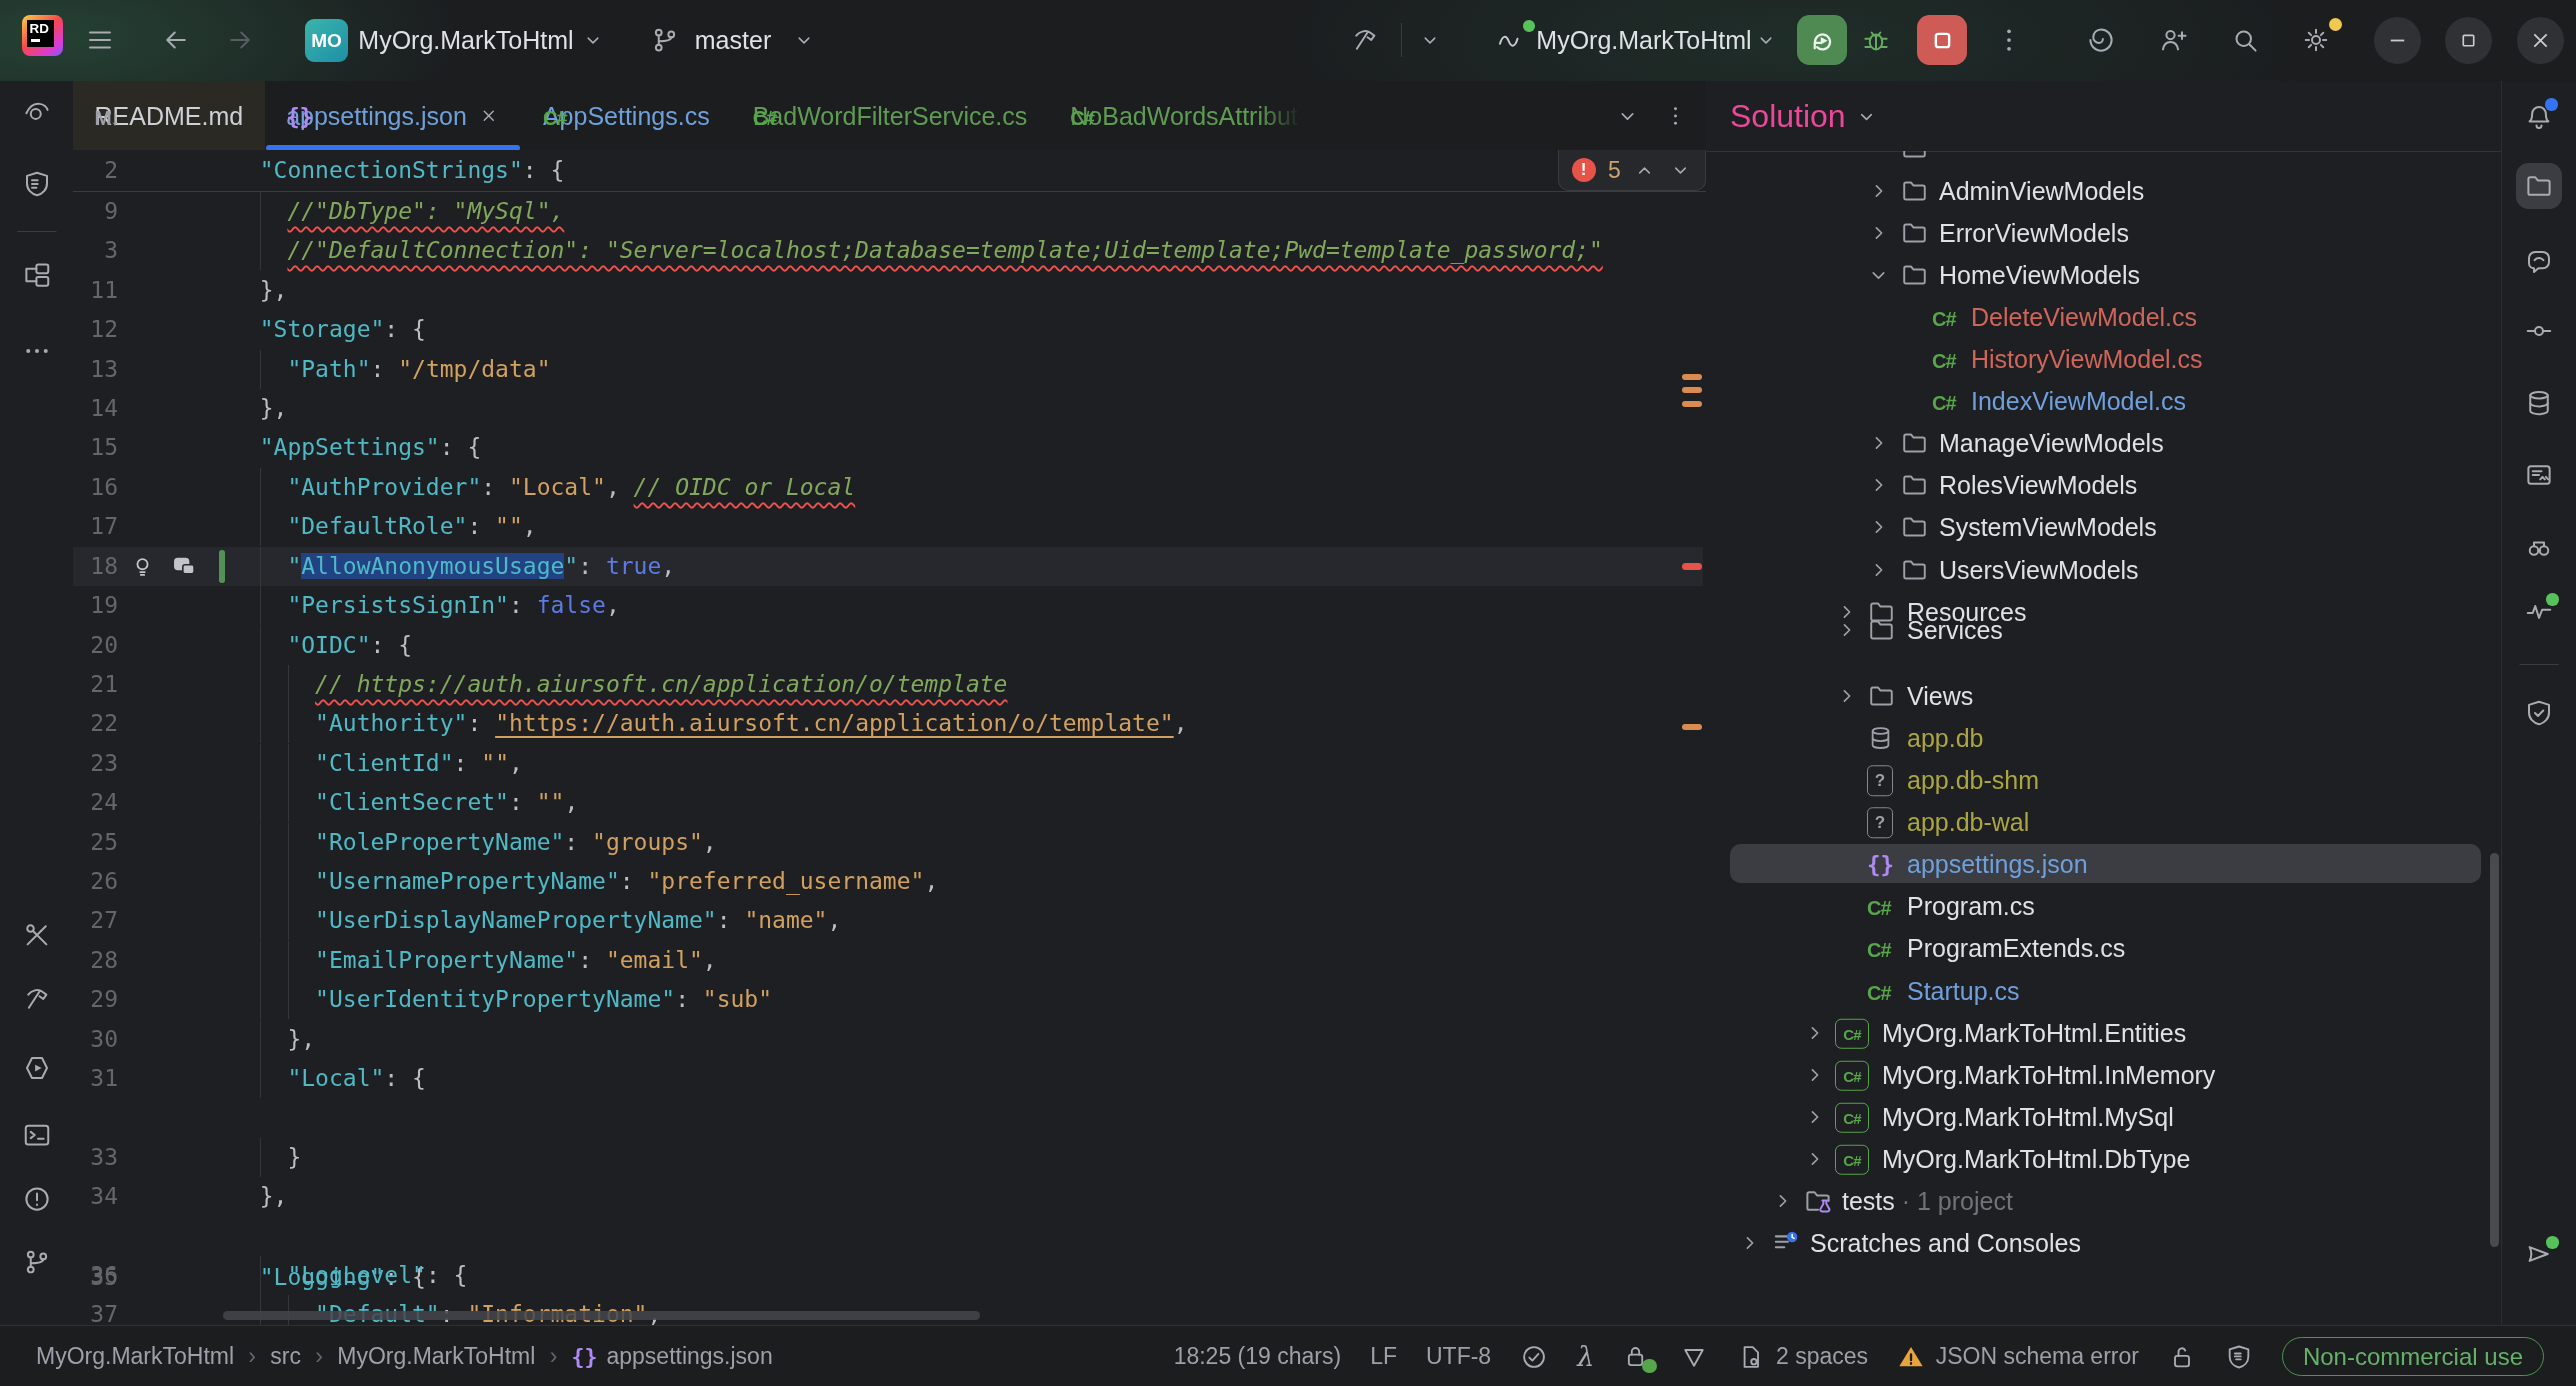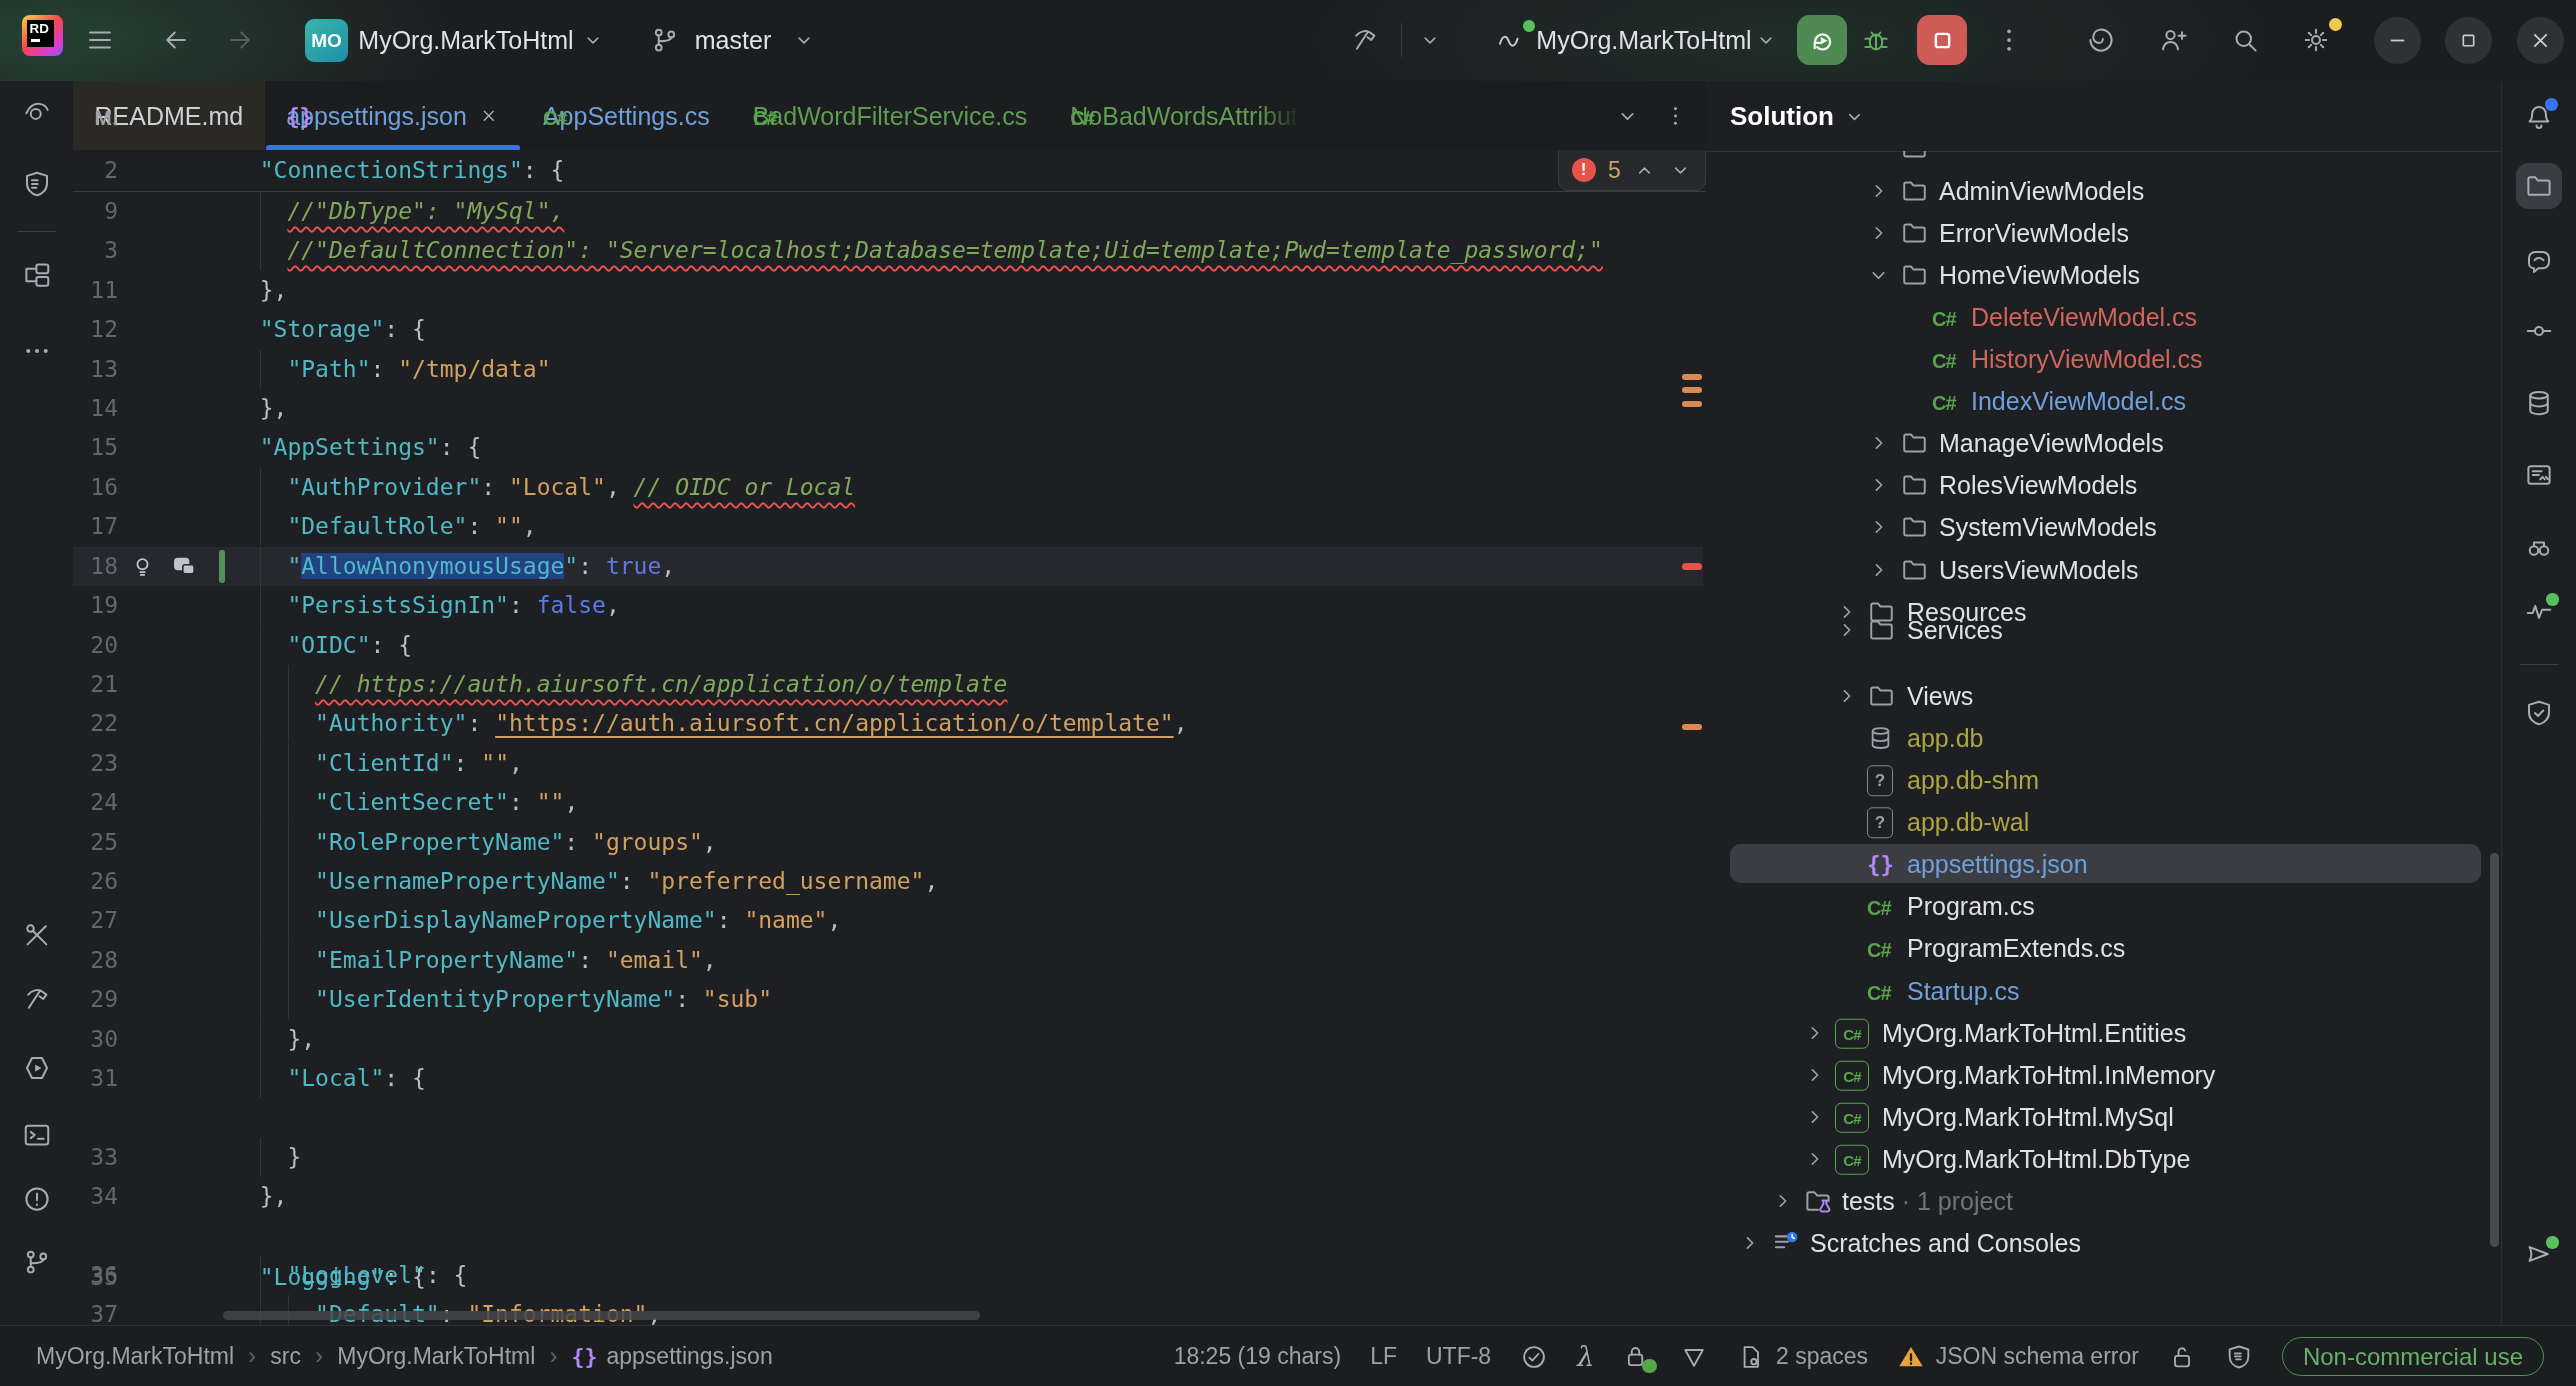--- a/index.html
+++ b/index.html
@@ -82,21 +82,21 @@
   #errbadge{width:24px;height:24px;border-radius:50%;background:#E55349;color:#fff;font-weight:bold;font-size:17px;
     display:flex;align-items:center;justify-content:center;}
   #errcount{font-size:23px;color:#CDA46B;}
   .minichev svg{width:23px;height:23px;}
   .mark{position:absolute;left:1609px;width:20px;border-radius:3.6px;}
   #hscroll{position:absolute;left:150px;top:1161px;width:757px;height:9px;border-radius:4.5px;background:#45474C;opacity:.85;}
 
   
   #panel{position:absolute;left:1707px;top:81px;width:794px;bottom:61px;background:#1E1F22;}
   #panelhead{position:absolute;left:0;right:0;top:0;height:70px;border-bottom:0.9px solid #313336;display:flex;align-items:center;gap:9px;padding-left:23px;}
-  #paneltitle{font-size:26px;font-weight:700;color:#ffffff;}
+  #paneltitle{font-size:32px;font-weight:400;color:#ec4899;}
   #tree{position:absolute;left:0;right:0;top:70px;bottom:0;overflow:hidden;font-size:25px;}
   .trow{position:absolute;left:0;right:0;height:39px;}
   .trow .selbg{position:absolute;left:23px;width:751px;top:0;height:39px;border-radius:10.7px;background:#3B3D42;}
   .tchev{position:absolute;top:50%;transform:translateY(-50%);color:#9DA0A8;}
   .tchev svg{width:25px;height:25px;}
   .ticon{position:absolute;top:50%;transform:translateY(-50%);color:#9DA0A8;}
   .ticon svg{width:29px;height:29px;}
   .tlabel{position:absolute;top:50%;transform:translateY(-50%);white-space:nowrap;color:#DFE1E5;}
   .tlabel.red{color:#D0655A;}
   .tlabel.blue{color:#6FA0DC;}

